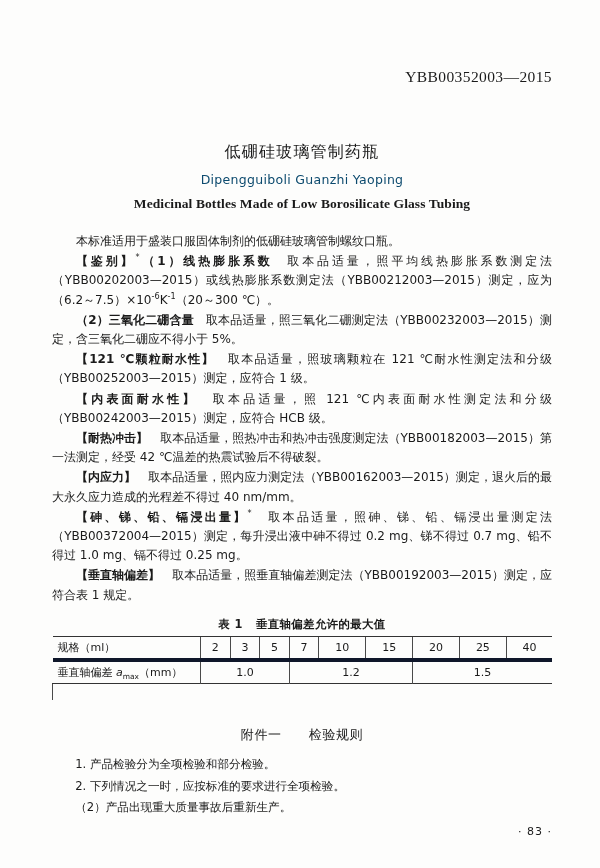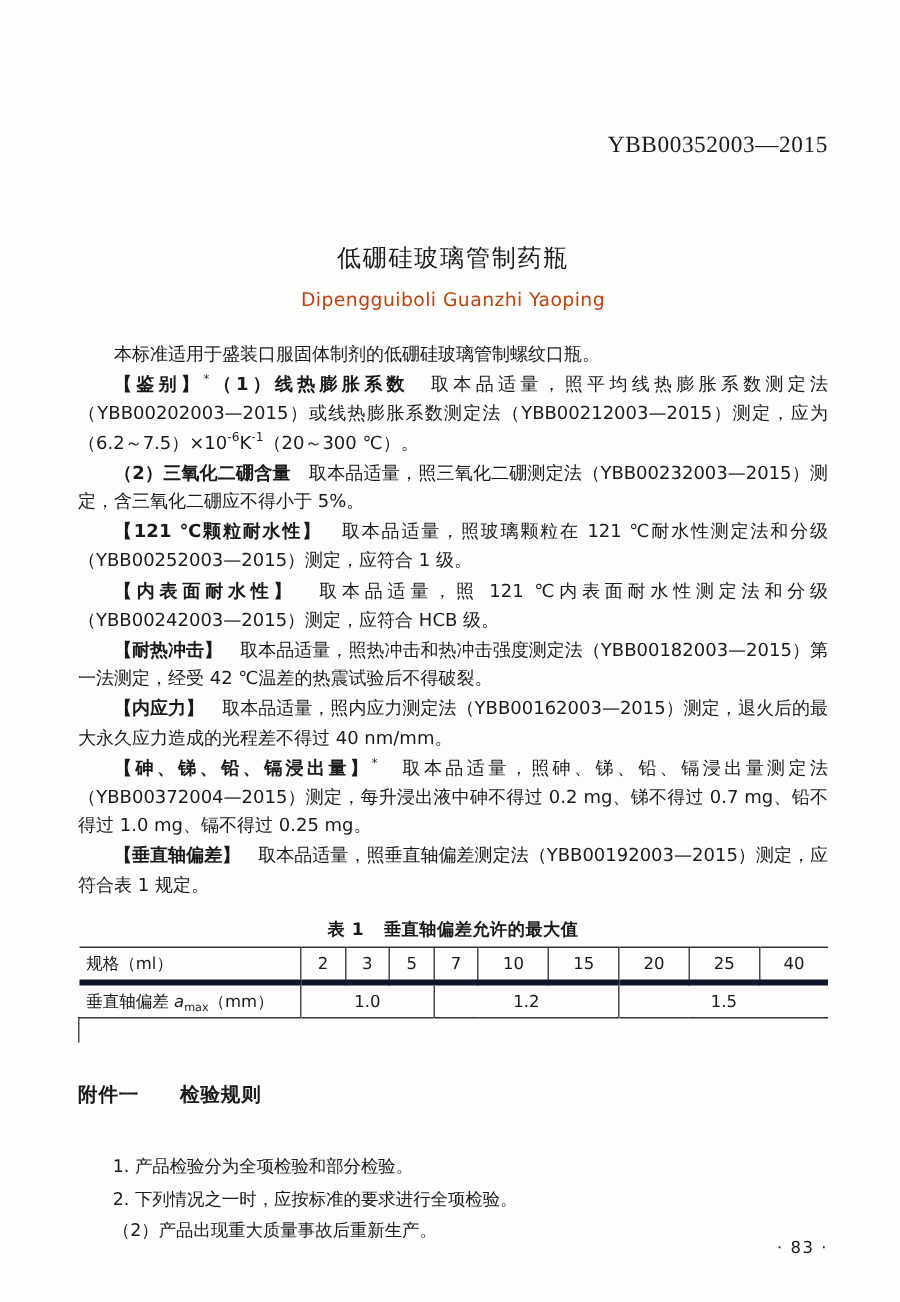--- a/index.html
+++ b/index.html
@@ -25,38 +25,38 @@
     left: 52px;
     right: 48px;
     top: 0;
   }
 
   
   .doc-code {
     text-align: right;
     font-size: 15.5px;
     letter-spacing: 0.4px;
-    margin-top: 88px;
+    margin-top: 68px;
     font-family: "Liberation Serif", "DejaVu Serif", serif;
   }
 
   
   .title-cn {
     text-align: center;
     font-size: 16px;
     font-weight: normal;
     letter-spacing: 1.2px;
     margin-top: 56px;
     font-family: "DejaVu Sans", "Liberation Sans", sans-serif;
   }
   .title-py {
     text-align: center;
     font-size: 12.5px;
     margin-top: 9px;
-    color: #c2410c;
+    color: #0c4a6e;
     letter-spacing: 0.3px;
     font-family: "DejaVu Sans", "Liberation Sans", sans-serif;
   }
   .title-en {
     text-align: center;
     font-size: 13.5px;
     font-weight: bold;
     margin-top: 9px;
     letter-spacing: 0.1px;
   }
@@ -125,25 +125,26 @@
   .tbl-bottom-rule {
     border-top: 1.4px solid #333;
     height: 0;
     font-size: 0;
     line-height: 0;
   }
 
   
   .appendix-title {
     font-size: 13px;
-    font-weight: bold;
+    font-weight: normal;
     margin-top: 26px;
-    margin-bottom: 29px;
+    margin-bottom: 11px;
     letter-spacing: 0.6px;
     font-family: "DejaVu Sans", "Liberation Sans", sans-serif;
+    text-align: center;
   }
   p.item {
     margin: 0 0 2px 0;
     font-size: 11.6px;
     line-height: 19.4px;
     text-indent: 2em;
     text-align: justify;
     text-justify: inter-ideograph;
     font-family: "DejaVu Sans", "Liberation Sans", sans-serif;
   }
@@ -161,20 +162,21 @@
 </head>
 <body>
 
 <div class="page">
   <div class="content">
 
     <div class="doc-code">YBB00352003—2015</div>
 
     <div class="title-cn">低硼硅玻璃管制药瓶</div>
     <div class="title-py">Dipengguiboli Guanzhi Yaoping</div>
+    <div class="title-en">Medicinal Bottles Made of Low Borosilicate Glass Tubing</div>
 
     <div class="body-block">
 
       <p class="para"><span>本标准适用于盛装口服固体制剂的低硼硅玻璃管制螺纹口瓶。</span></p>
 
 
       <p class="para"><span class="lbl">【鉴别】</span><sup>*</sup><span class="lbl">（1）线热膨胀系数</span><span>　取本品适量，照平均线热膨胀系数测定法（YBB00202003—2015）或线热膨胀系数测定法（YBB00212003—2015）测定，应为（6.2～7.5）×10</span><sup>-6</sup><span>K</span><sup>-1</sup><span>（20～300 ℃）。</span></p>
 
       <p class="para"><span class="lbl">（2）三氧化二硼含量</span><span>　取本品适量，照三氧化二硼测定法（YBB00232003—2015）测定，含三氧化二硼应不得小于 5%。</span></p>
 

